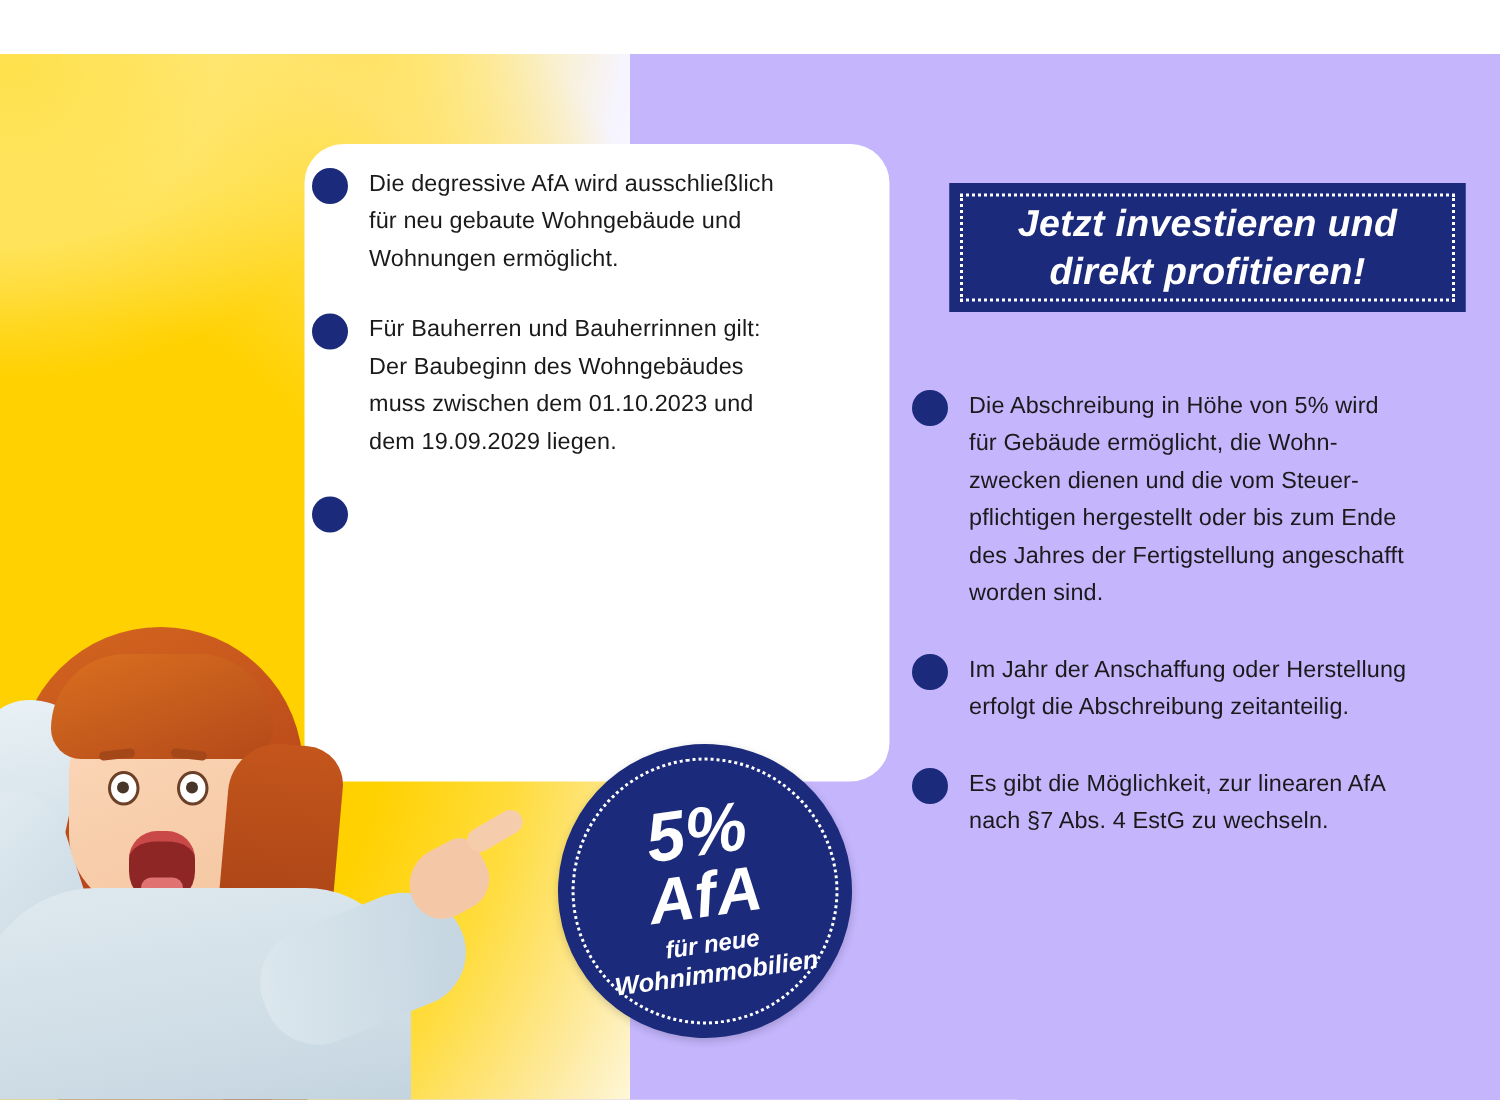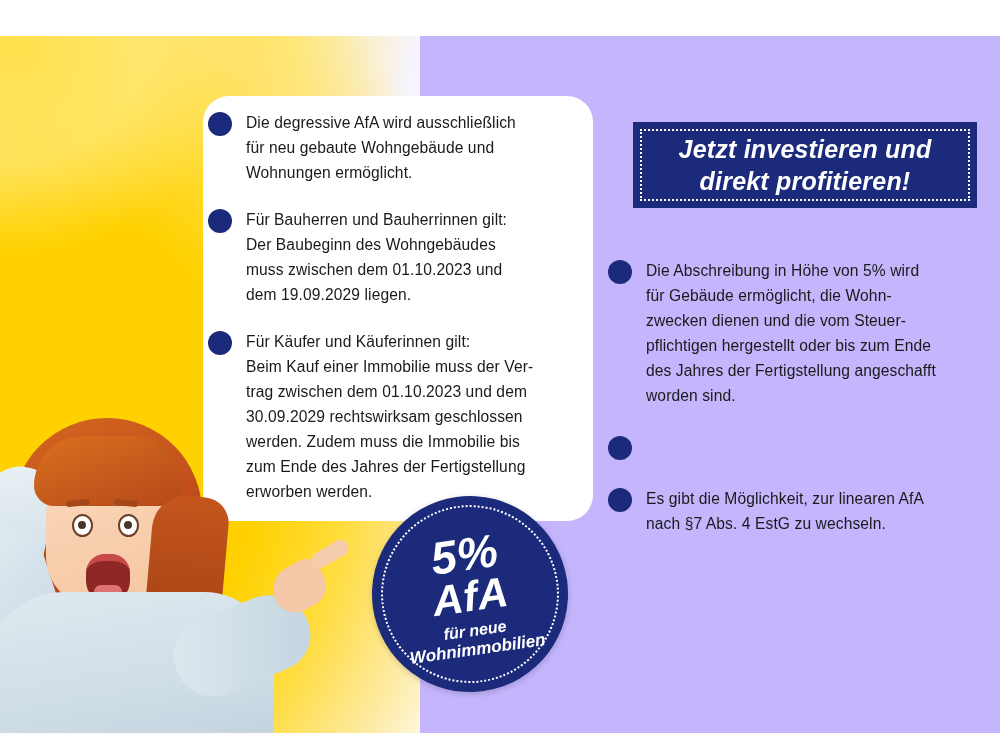--- a/index.html
+++ b/index.html
@@ -392,27 +392,20 @@
     </div>
     <div class="bullet-item">
       <span class="bullet-dot"></span>
       <span class="bullet-text">Für Bauherren und Bauherrinnen gilt:
 Der Baubeginn des Wohngebäudes
 muss zwischen dem 01.10.2023 und
 dem 19.09.2029 liegen.</span>
     </div>
     <div class="bullet-item">
       <span class="bullet-dot"></span>
-      <span class="bullet-text">Für Käufer und Käuferinnen gilt:
-Beim Kauf einer Immobilie muss der Ver-
-trag zwischen dem 01.10.2023 und dem
-30.09.2029 rechtswirksam geschlossen
-werden. Zudem muss die Immobilie bis
-zum Ende des Jahres der Fertigstellung
-erworben werden.</span>
     </div>
   </div>
 
   <div class="headline-banner">
     <span class="dots-border"></span>
     <span class="headline-text">Jetzt investieren und
 direkt profitieren!</span>
   </div>
 
   <div class="bullet-list" id="right-bullets">
@@ -420,20 +413,22 @@
       <span class="bullet-dot"></span>
       <span class="bullet-text">Die Abschreibung in Höhe von 5% wird
 für Gebäude ermöglicht, die Wohn-
 zwecken dienen und die vom Steuer-
 pflichtigen hergestellt oder bis zum Ende
 des Jahres der Fertigstellung angeschafft
 worden sind.</span>
     </div>
     <div class="bullet-item">
       <span class="bullet-dot"></span>
+      <span class="bullet-text">Im Jahr der Anschaffung oder Herstellung
+erfolgt die Abschreibung zeitanteilig.</span>
     </div>
     <div class="bullet-item">
       <span class="bullet-dot"></span>
       <span class="bullet-text">Es gibt die Möglichkeit, zur linearen AfA
 nach §7 Abs. 4 EstG zu wechseln.</span>
     </div>
   </div>
 
   <div class="stamp">
     <span class="inner-dots"></span>

